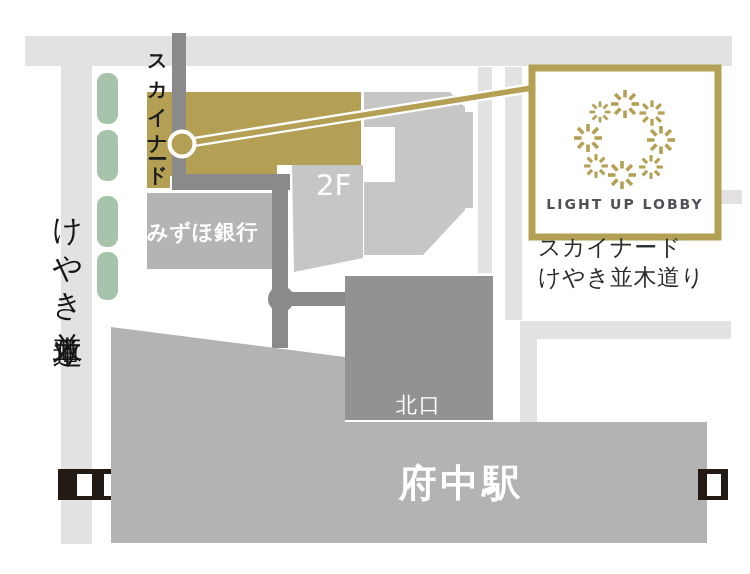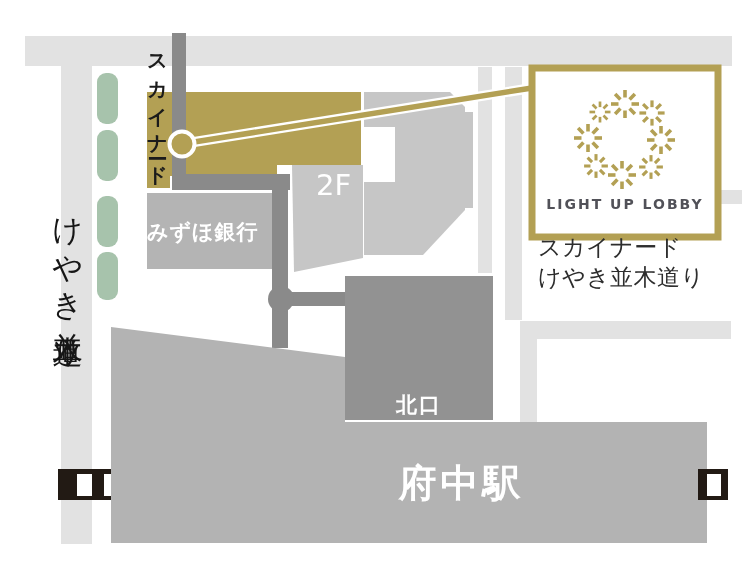--- a/index.html
+++ b/index.html
@@ -10,21 +10,21 @@
   }
   .stage svg{position:absolute;left:0;top:0;}
   .labels{position:absolute;left:0;top:0;width:750px;height:574px;pointer-events:none;}
   .lbl{position:absolute;white-space:nowrap;line-height:1.25;}
   .vtext{writing-mode:vertical-rl;text-orientation:upright;}
   .lbl-koshu{left:326px;top:33px;font-size:26px;letter-spacing:7px;color:#2b2b2b;font-weight:500;}
   .lbl-skynard{left:145px;top:40px;font-size:20px;letter-spacing:4px;color:#1b1b1b;font-weight:700;}
   .lbl-keyaki{left:49px;top:197px;font-size:30px;letter-spacing:3px;color:#161616;font-weight:500;}
   .lbl-mizuho{left:147px;top:219px;width:125px;text-align:left;font-size:21px;letter-spacing:1px;color:#ffffff;font-weight:700;}
   .lbl-2f{left:316px;top:129px;font-size:29px;color:#ffffff;font-weight:400;margin-top:38px;}
-  .lbl-kitaguchi{left:345px;top:392px;width:148px;text-align:center;font-size:21px;letter-spacing:2px;color:#ffffff;font-weight:700;}
+  .lbl-kitaguchi{left:345px;top:392px;width:148px;text-align:center;font-size:21px;letter-spacing:2px;color:#ffffff;font-weight:400;}
   .lbl-station{left:111px;top:460px;width:701px;text-align:center;font-size:38px;letter-spacing:4px;color:#ffffff;font-weight:700;}
   .lbl-caption1{left:538px;top:233px;font-size:23px;letter-spacing:0.5px;color:#2d2d2d;}
   .lbl-caption2{left:538px;top:263px;font-size:23px;letter-spacing:0.5px;color:#2d2d2d;}
   .lbl-brand{left:532px;top:196px;width:186px;text-align:center;font-size:14px;letter-spacing:2px;color:#515158;font-weight:600;}
 </style>
 </head>
 <body>
 
 <div class="stage">
   <svg width="750" height="574" viewBox="0 0 750 574">

